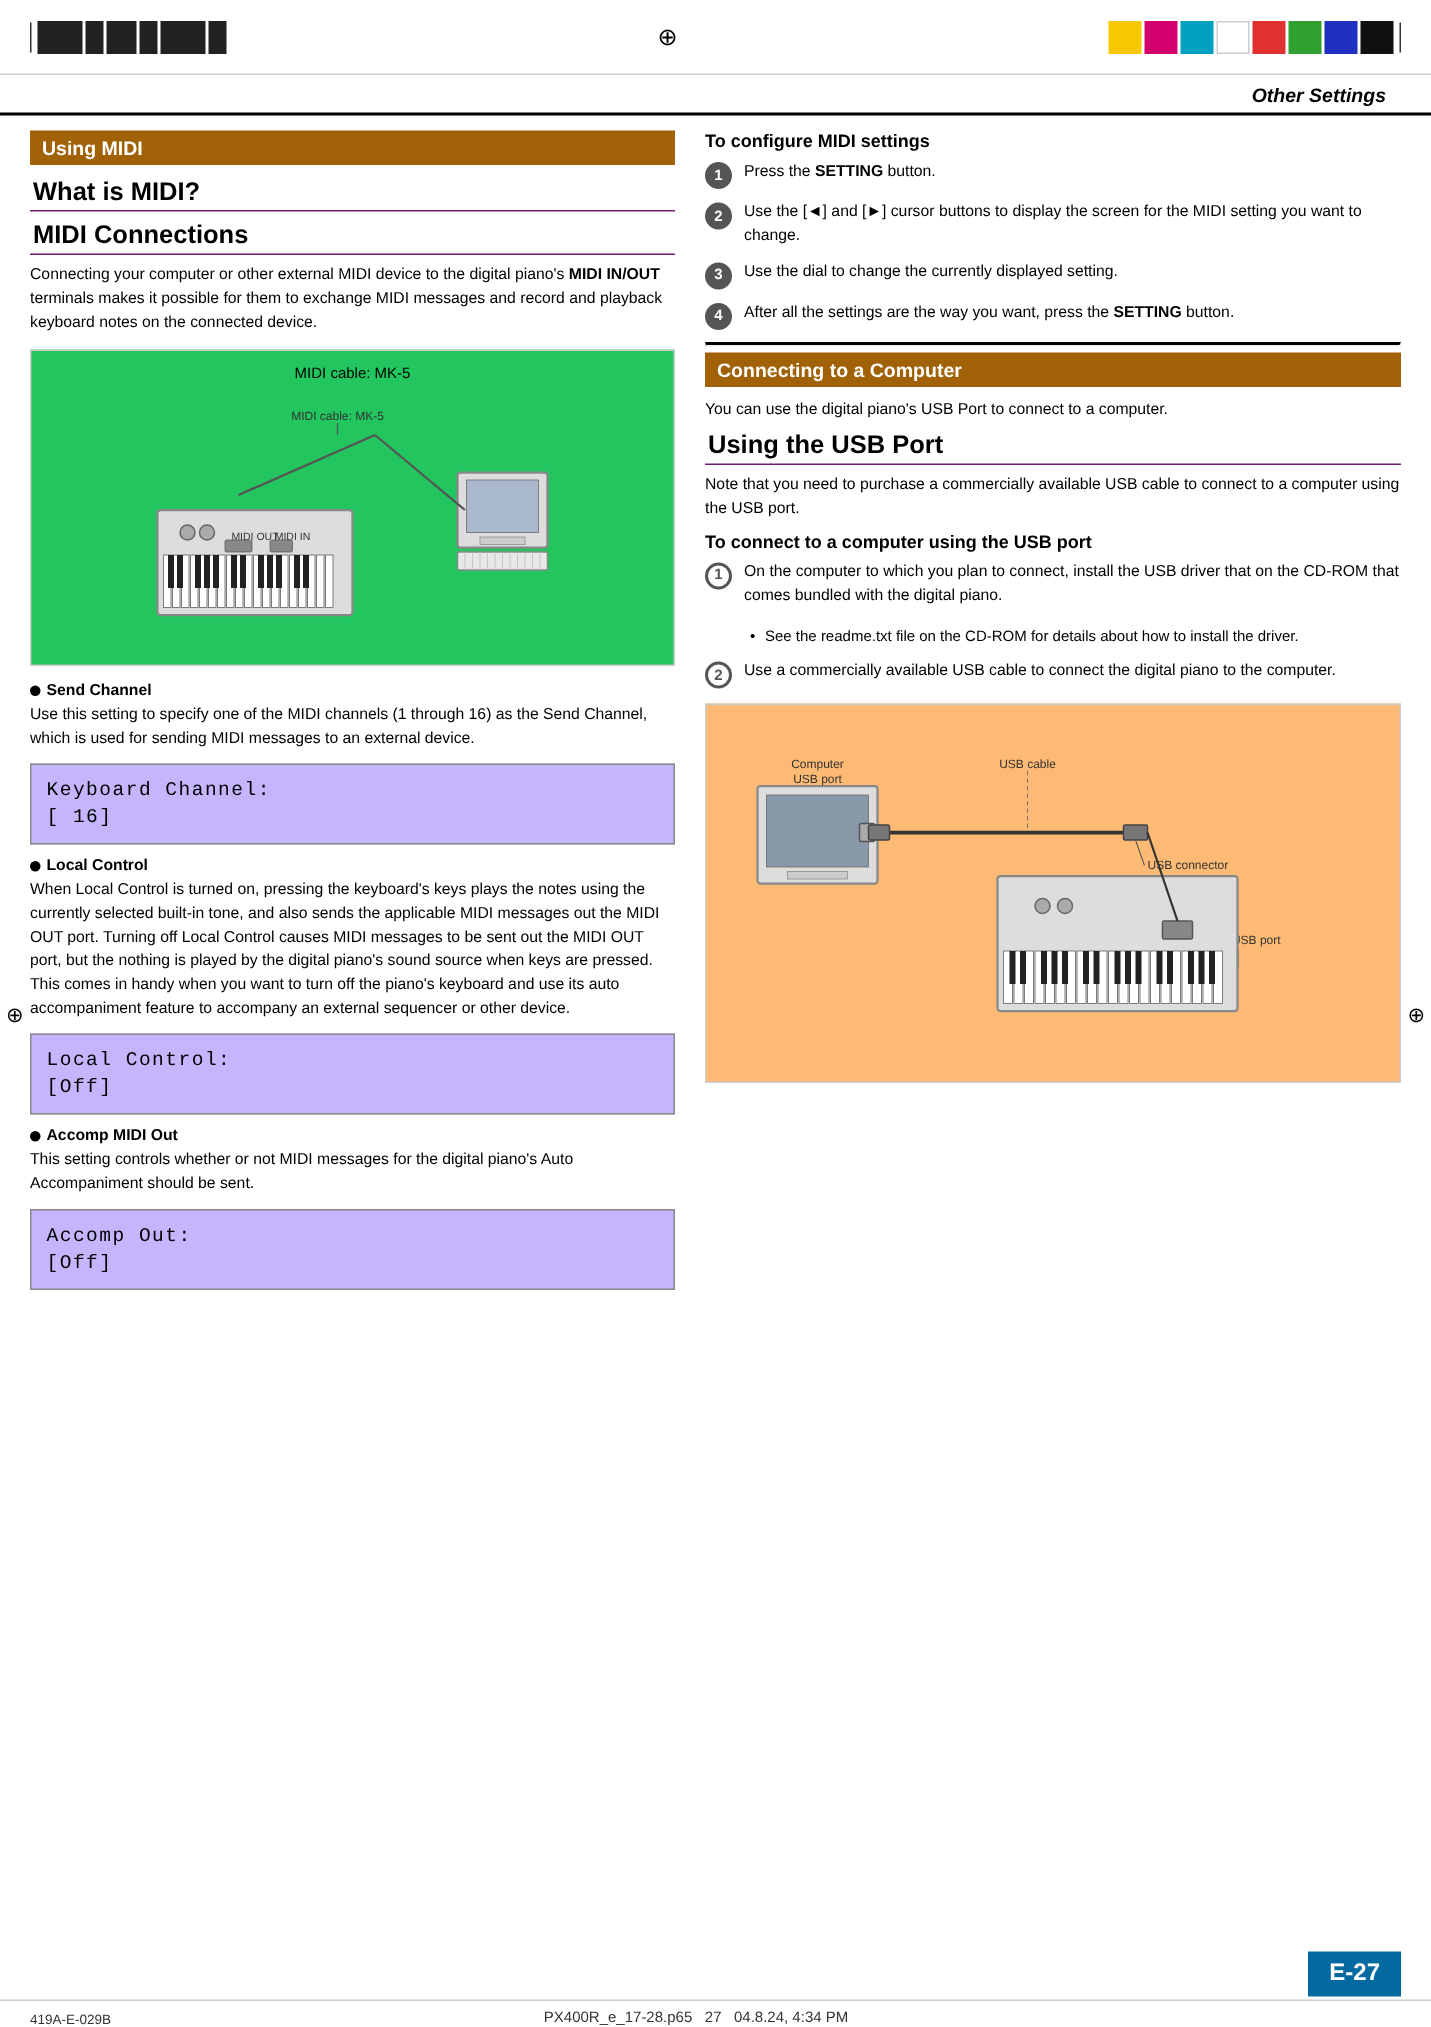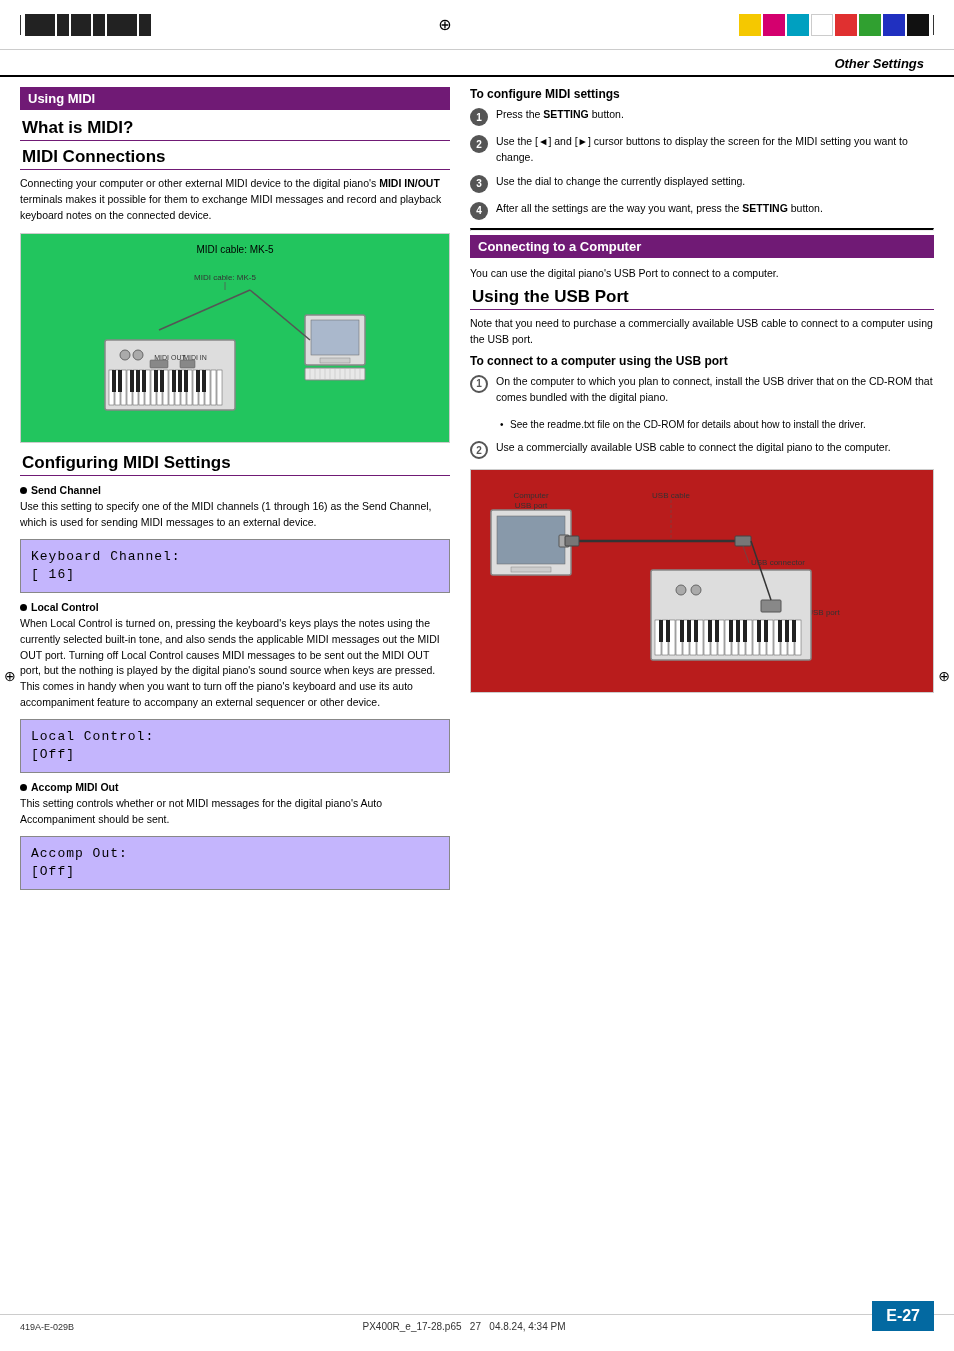--- a/index.html
+++ b/index.html
@@ -87,21 +87,21 @@
       width: 430px;
       flex-shrink: 0;
     }
 
     .right-col {
       flex: 1;
     }
 
     
     .section-title {
-      background: #701a75;
+      background: #a16207;
       color: #fff;
       font-size: 13px;
       font-weight: bold;
       padding: 4px 8px;
       margin-bottom: 8px;
     }
 
     .subsection-title {
       font-size: 17px;
       font-weight: bold;
@@ -233,21 +233,21 @@
 
     
     .page-footer {
       position: absolute;
       bottom: 0;
       left: 0;
       right: 0;
       display: flex;
       justify-content: space-between;
       align-items: flex-end;
-      padding: 6px 20px 19px;
+      padding: 6px 20px 0;
       border-top: 1px solid #ccc;
     }
 
     .footer-left {
       font-size: 9px;
       color: #333;
     }
 
     .footer-center {
       font-size: 10px;
@@ -262,22 +262,22 @@
       color: #fff;
       font-size: 16px;
       font-weight: bold;
       padding: 6px 14px;
     }
 
     
     .usb-diagram {
       margin: 10px 0;
       border: 1px solid #ccc;
-      padding: 0;
-      background: #b91c1c;
+      padding: 14px;
+      background: #fdba74;
       position: relative;
     }
 
     .center-mark {
       text-align: center;
       font-size: 16px;
       padding: 4px;
     }
 
     hr.thick { border-top: 2px solid #000; margin: 4px 0; }
@@ -410,21 +410,20 @@
         <line x1="265" y1="108" x2="265" y2="120" stroke="#bbb" stroke-width="0.5"></line>
 
         <line x1="64" y1="70" x2="155" y2="30" stroke="#555" stroke-width="1.5"></line>
         <line x1="155" y1="30" x2="215" y2="80" stroke="#555" stroke-width="1.5"></line>
 
         <text x="130" y="20" font-size="8" fill="#333" text-anchor="middle">MIDI cable: MK-5</text>
         <line x1="130" y1="22" x2="130" y2="30" stroke="#555" stroke-width="0.8"></line>
       </svg>
     </div>
 
-    <div class="subsection-title">Configuring MIDI Settings</div>
 
     <div class="bullet-label">
       <span class="bullet-dot"></span>
       <span>Send Channel</span>
     </div>
     <p>Use this setting to specify one of the MIDI channels (1 through 16) as the Send Channel, which is used for sending MIDI messages to an external device.</p>
     <div class="lcd-box">
       <div>Keyboard Channel:</div>
       <div>[ 16]</div>
     </div>

